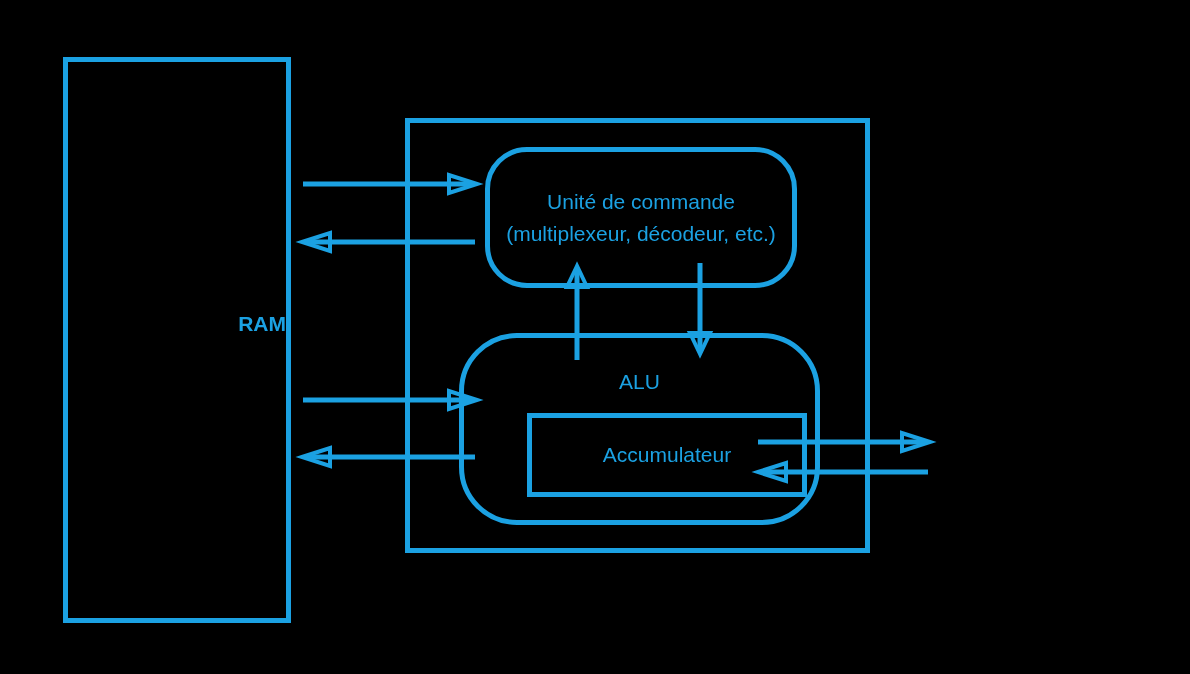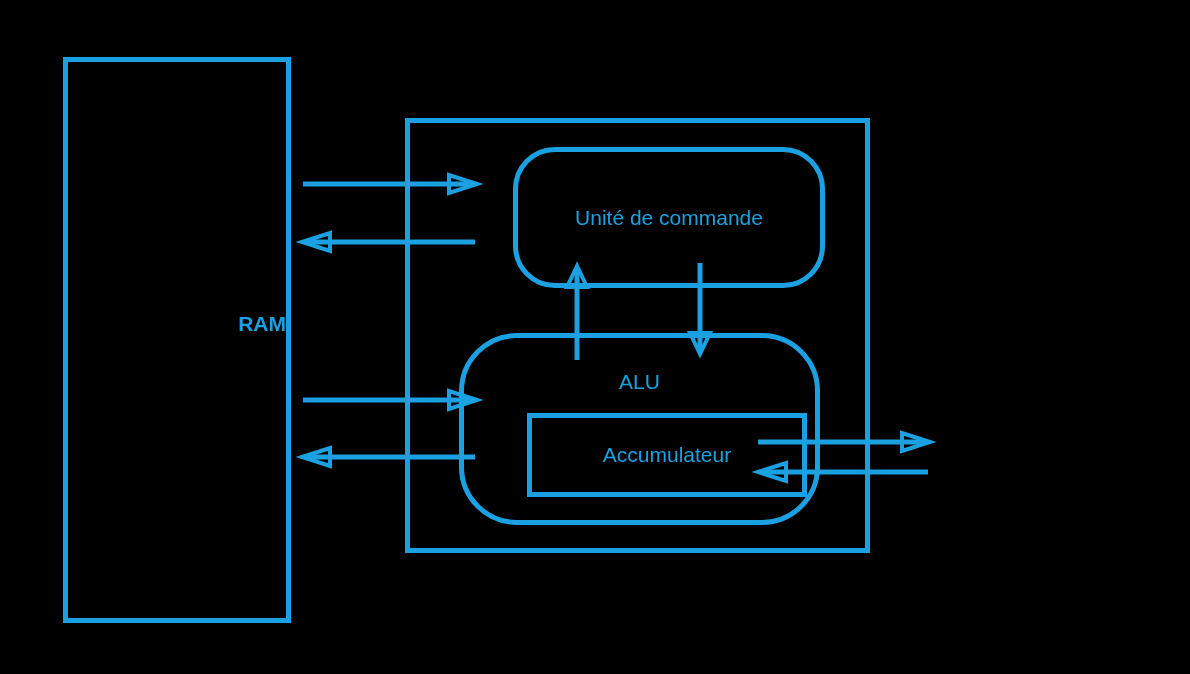--- a/index.html
+++ b/index.html
@@ -22,21 +22,21 @@
   }
   .box {
     position: absolute;
     border: 5px solid var(--accent);
     box-sizing: border-box;
     background: transparent;
   }
   .node-ram       { left: 63px;  top: 57px;  width: 228px; height: 566px; }
   .node-processor { left: 405px; top: 118px; width: 465px; height: 435px; }
   .node-control   { left: 485px; top: 147px; width: 312px; height: 141px; border-radius: 42px;
-                    display: flex; flex-direction: column; align-items: center; justify-content: center; margin-left: 28px; }
+                    display: flex; flex-direction: column; align-items: center; justify-content: center; }
   .node-alu       { left: 459px; top: 333px; width: 361px; height: 192px; border-radius: 58px; }
   .node-acc       { left: 502px; top: 413px; width: 280px; height: 84px;
                     display: flex; align-items: center; justify-content: center; margin-left: 25px; }
   .node-io        { left: 938px; top: 401px; width: 215px; height: 114px;
                     display: flex; align-items: center; justify-content: center; }
   .label {
     color: var(--accent);
     font-size: 21px;
     line-height: 32px;
     white-space: nowrap;
@@ -71,20 +71,21 @@
 <div class="stage">
 
   <div class="box node-ram">
     <div class="label bold ram-label">RAM</div>
   </div>
 
   <div class="box node-processor"></div>
 
   <div class="box node-control">
     <div class="label">Unité de commande</div>
+    <div class="label">(multiplexeur, décodeur, etc.)</div>
   </div>
 
   <div class="box node-alu">
     <div class="label alu-label">ALU</div>
   </div>
 
   <div class="box node-acc">
     <div class="label">Accumulateur</div>
   </div>
 

